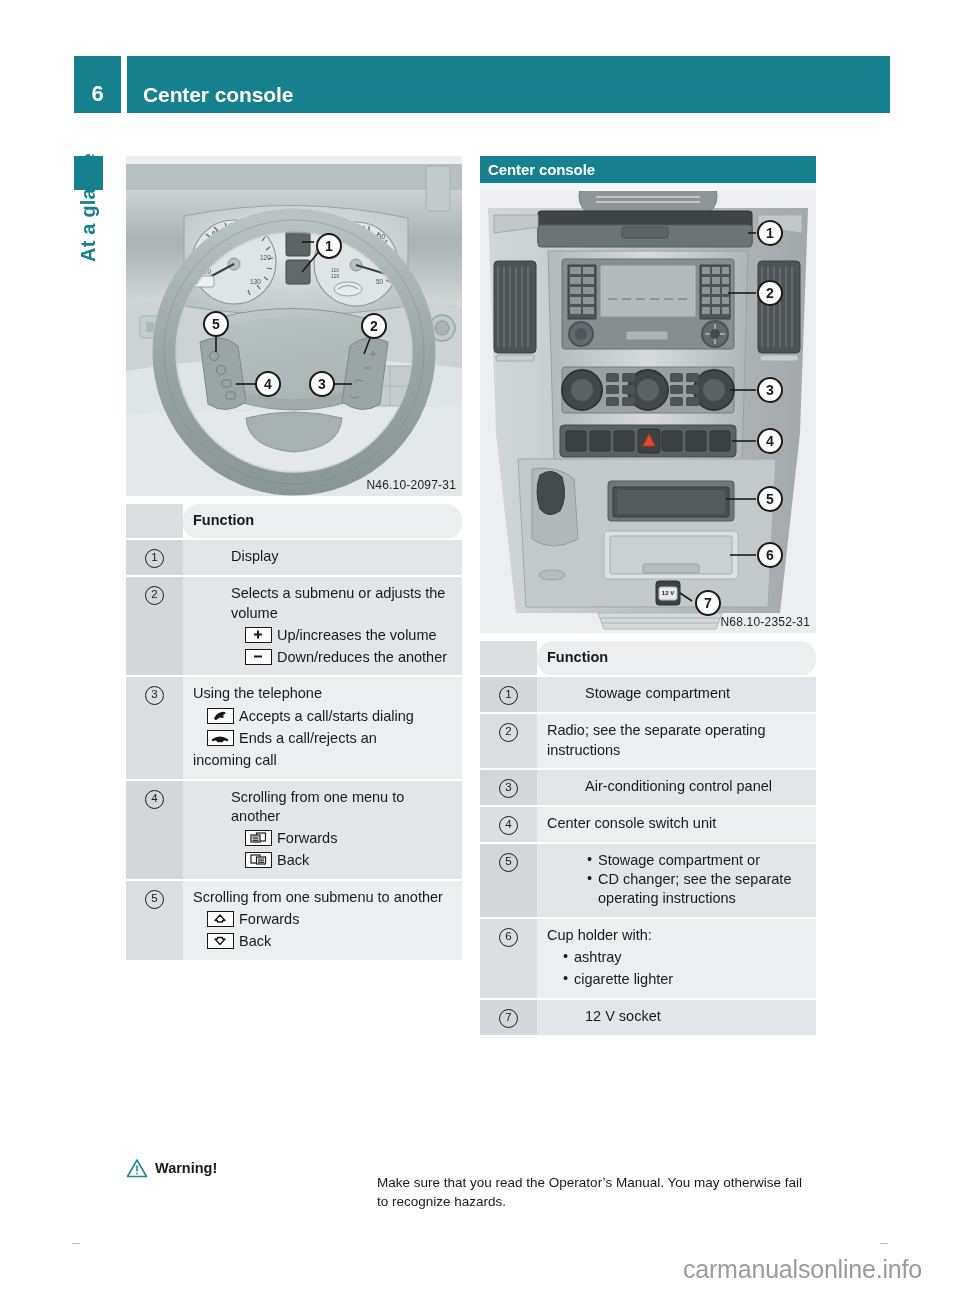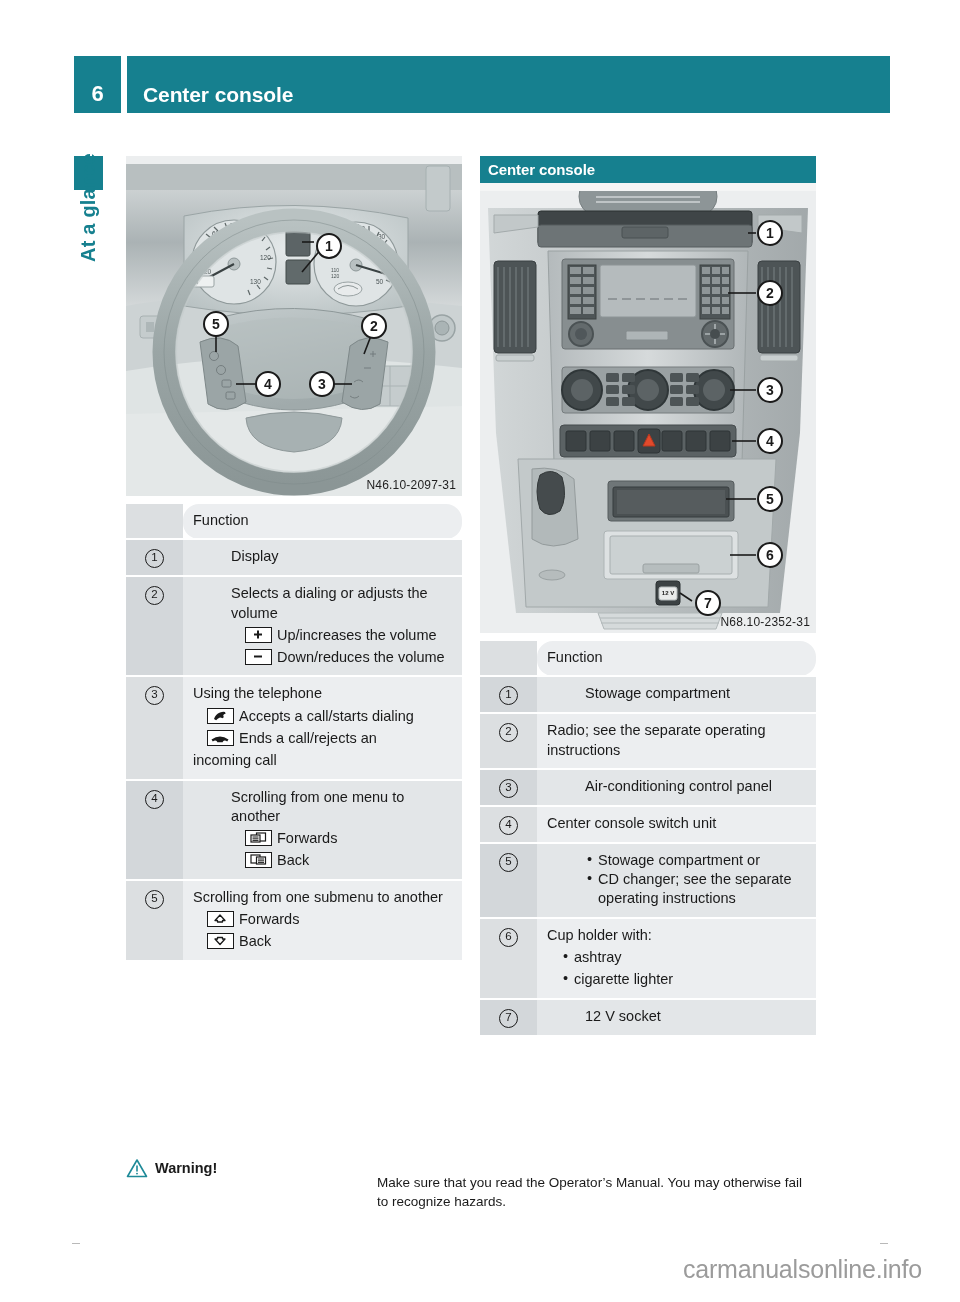--- a/index.html
+++ b/index.html
@@ -153,21 +153,21 @@
   }
   .ftable tr > td.txtcell {
     background: #eceef0;
     padding: 7px 10px 8px 10px;
     font-size: 14.5px;
     line-height: 1.33;
   }
   .ftable tr.alt > td.numcell { background: #d3d7da; }
   .ftable tr.alt > td.txtcell { background: #e3e6e8; padding-left: 48px; }
   .ftable tr > td.txtcell.hdr {
-    font-weight: normal;
+    font-weight: bold;
     border-radius: 16px;
   }
   .ftable tr > td { border-bottom: 2px solid #ffffff; }
   .ftable tr:last-child > td { border-bottom: none; }
 
   .circnum {
     display: inline-block;
     width: 17px; height: 17px;
     line-height: 15px;
     border: 1.3px solid #1a1a1a;
@@ -444,34 +444,34 @@
         <td class="numcell">
           <span class="circnum">1</span>
         </td>
         <td class="txtcell">Display</td>
       </tr>
       <tr class="alt">
         <td class="numcell">
           <span class="circnum">2</span>
         </td>
         <td class="txtcell">
-          <span>Selects a dialing or adjusts the volume</span>
+          <span>Selects a submenu or adjusts the volume</span>
           <span class="sub-line">
             <span class="keyglyph">
               <svg width="24" height="13" viewBox="0 0 24 13">
                   <path d="M8 6.5 h8 M12 2.5 v8" stroke="#1a1a1a" stroke-width="2"></path>
                 </svg>
             </span><span>Up/increases the volume</span>
           </span>
           <span class="sub-line">
             <span class="keyglyph">
               <svg width="24" height="13" viewBox="0 0 24 13">
                   <path d="M8 6.5 h8" stroke="#1a1a1a" stroke-width="2"></path>
                 </svg>
-            </span><span>Down/reduces the volume</span>
+            </span><span>Down/reduces the another</span>
           </span>
         </td>
       </tr>
       <tr>
         <td class="numcell">
           <span class="circnum">3</span>
         </td>
         <td class="txtcell">
           <span>Using the telephone</span>
           <span class="sub-line">

